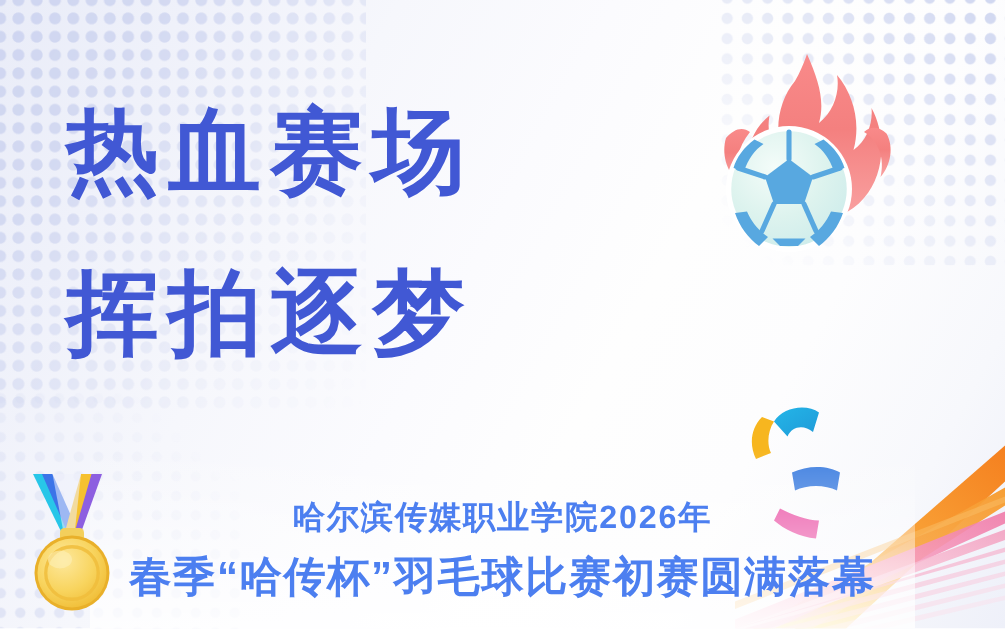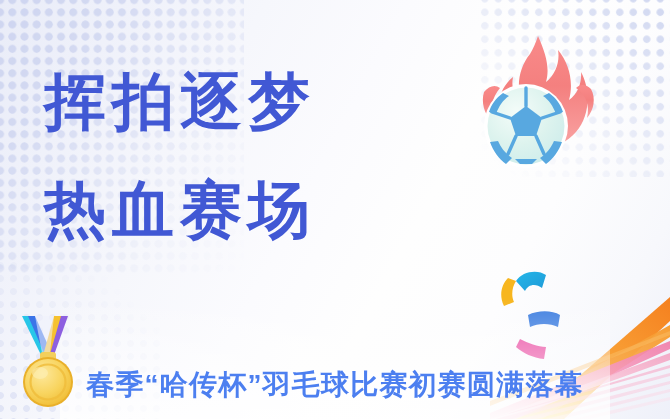--- a/index.html
+++ b/index.html
@@ -179,22 +179,22 @@
         <path d="M79 65 C 86 70, 91 77, 93 84 L 86 86 C 83 78, 79 72, 73 68 Z"></path>
         <path d="M33 65 C 26 70, 21 77, 19 84 L 26 86 C 29 78, 33 72, 39 68 Z"></path>
         <path d="M84 113 C 81 120, 76 126, 70 130 L 76 136 C 83 131, 89 123, 92 114 Z"></path>
         <path d="M28 113 C 31 120, 36 126, 42 130 L 36 136 C 29 131, 23 123, 20 114 Z"></path>
         <path d="M45 131 L67 131 L62 136 L50 136 Z"></path>
       </g>
     </svg>
   </div>
 
   <div class="headline">
+    <div class="headline-line">热血赛场</div>
     <div class="headline-line">挥拍逐梦</div>
-    <div class="headline-line">热血赛场</div>
   </div>
 
   <div class="streaks">
     <svg viewBox="0 0 180 150" width="180" height="150" xmlns="http://www.w3.org/2000/svg">
       <defs>
         <linearGradient id="sA" x1="0" y1="1" x2="1" y2="0">
           <stop offset="0%" stop-color="#fbe36a"></stop>
           <stop offset="45%" stop-color="#f9a63a"></stop>
           <stop offset="100%" stop-color="#f5801f"></stop>
         </linearGradient>
@@ -264,16 +264,17 @@
       <rect x="26" y="40" width="16" height="9" rx="3" fill="#f3cf5c"></rect>
 
       <circle cx="34" cy="70" r="25" fill="#e9b02a"></circle>
       <circle cx="34" cy="70" r="23" fill="url(#medalGrad)"></circle>
       <circle cx="34" cy="70" r="17.5" fill="none" stroke="#f0bd3c" stroke-width="2.2" opacity="0.85"></circle>
       <ellipse cx="26" cy="61" rx="8" ry="6" fill="#fdf0b8" opacity="0.6"></ellipse>
     </svg>
   </div>
 
   <div class="subblock">
+    <div class="sub-line sub-line-1">哈尔滨传媒职业学院2026年</div>
     <div class="sub-line sub-line-2">春季“哈传杯”羽毛球比赛初赛圆满落幕</div>
   </div>
 
 </div>
 
 </body></html>

